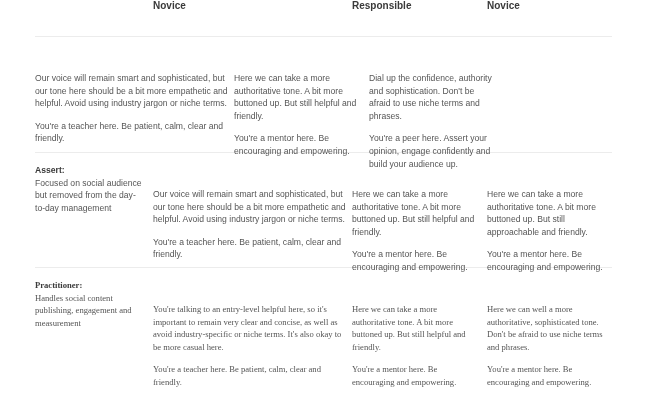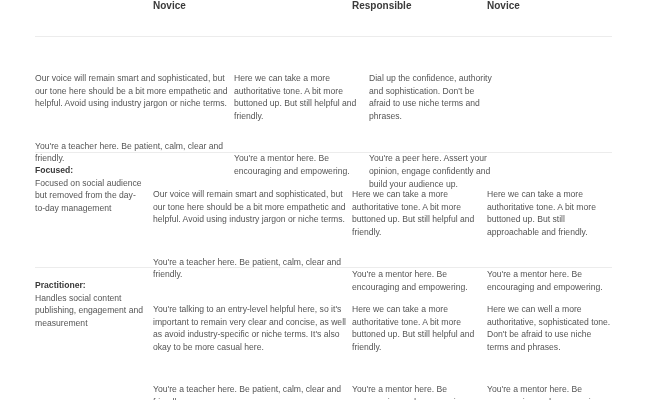--- a/index.html
+++ b/index.html
@@ -35,31 +35,31 @@
     .header-row { height: 37px; align-items: flex-start; }
     .header-row .cell {
       font-weight: bold;
       color: #3a3a3a;
       font-size: 10px;
     }
 
     .body-row .cell { padding-top: 11px; }
     .row-leader { height: 116px; }
     .row-manager { height: 115px; }
-    .row-practitioner { height: 132px; }
+    .row-practitioner { height: 132px; font-family: Liberation Serif, serif; }
 
     .role-name {
       display: block;
       font-weight: bold;
       color: #3a3a3a;
     }
     .role-desc { display: block; }
     .c0 .role-desc { padding-right: 10px; }
     .para { display: block; margin-top: 24px; }
-    .para + .para { margin-top: 30px; }
+    .para + .para { margin-top: 10px; }
     .c1 .para { padding-right: 2px; }
     .c2 .para { padding-right: 6px; }
   </style>
 </head>
 <body>
 
 <div class="table">
 
   <div class="row header-row">
     <div class="cell c0"></div>
@@ -78,21 +78,21 @@
       <span class="para">You're a mentor here. Be encouraging and empowering.</span>
     </div>
     <div class="cell c3">
       <span class="para">Dial up the confidence, authority and sophistication. Don't be afraid to use niche terms and phrases.</span>
       <span class="para">You're a peer here. Assert your opinion, engage confidently and build your audience up.</span>
     </div>
   </div>
 
   <div class="row body-row row-manager">
     <div class="cell c0">
-      <span class="role-name">Focused:</span>
+      <span class="role-name">Assert:</span>
       <span class="role-desc">Focused on social audience but removed from the day-to-day management</span>
     </div>
     <div class="cell c1">
       <span class="para">Our voice will remain smart and sophisticated, but our tone here should be a bit more empathetic and helpful. Avoid using industry jargon or niche terms.</span>
       <span class="para">You're a teacher here. Be patient, calm, clear and friendly.</span>
     </div>
     <div class="cell c2">
       <span class="para">Here we can take a more authoritative tone. A bit more buttoned up. But still helpful and friendly.</span>
       <span class="para">You're a mentor here. Be encouraging and empowering.</span>
     </div>

